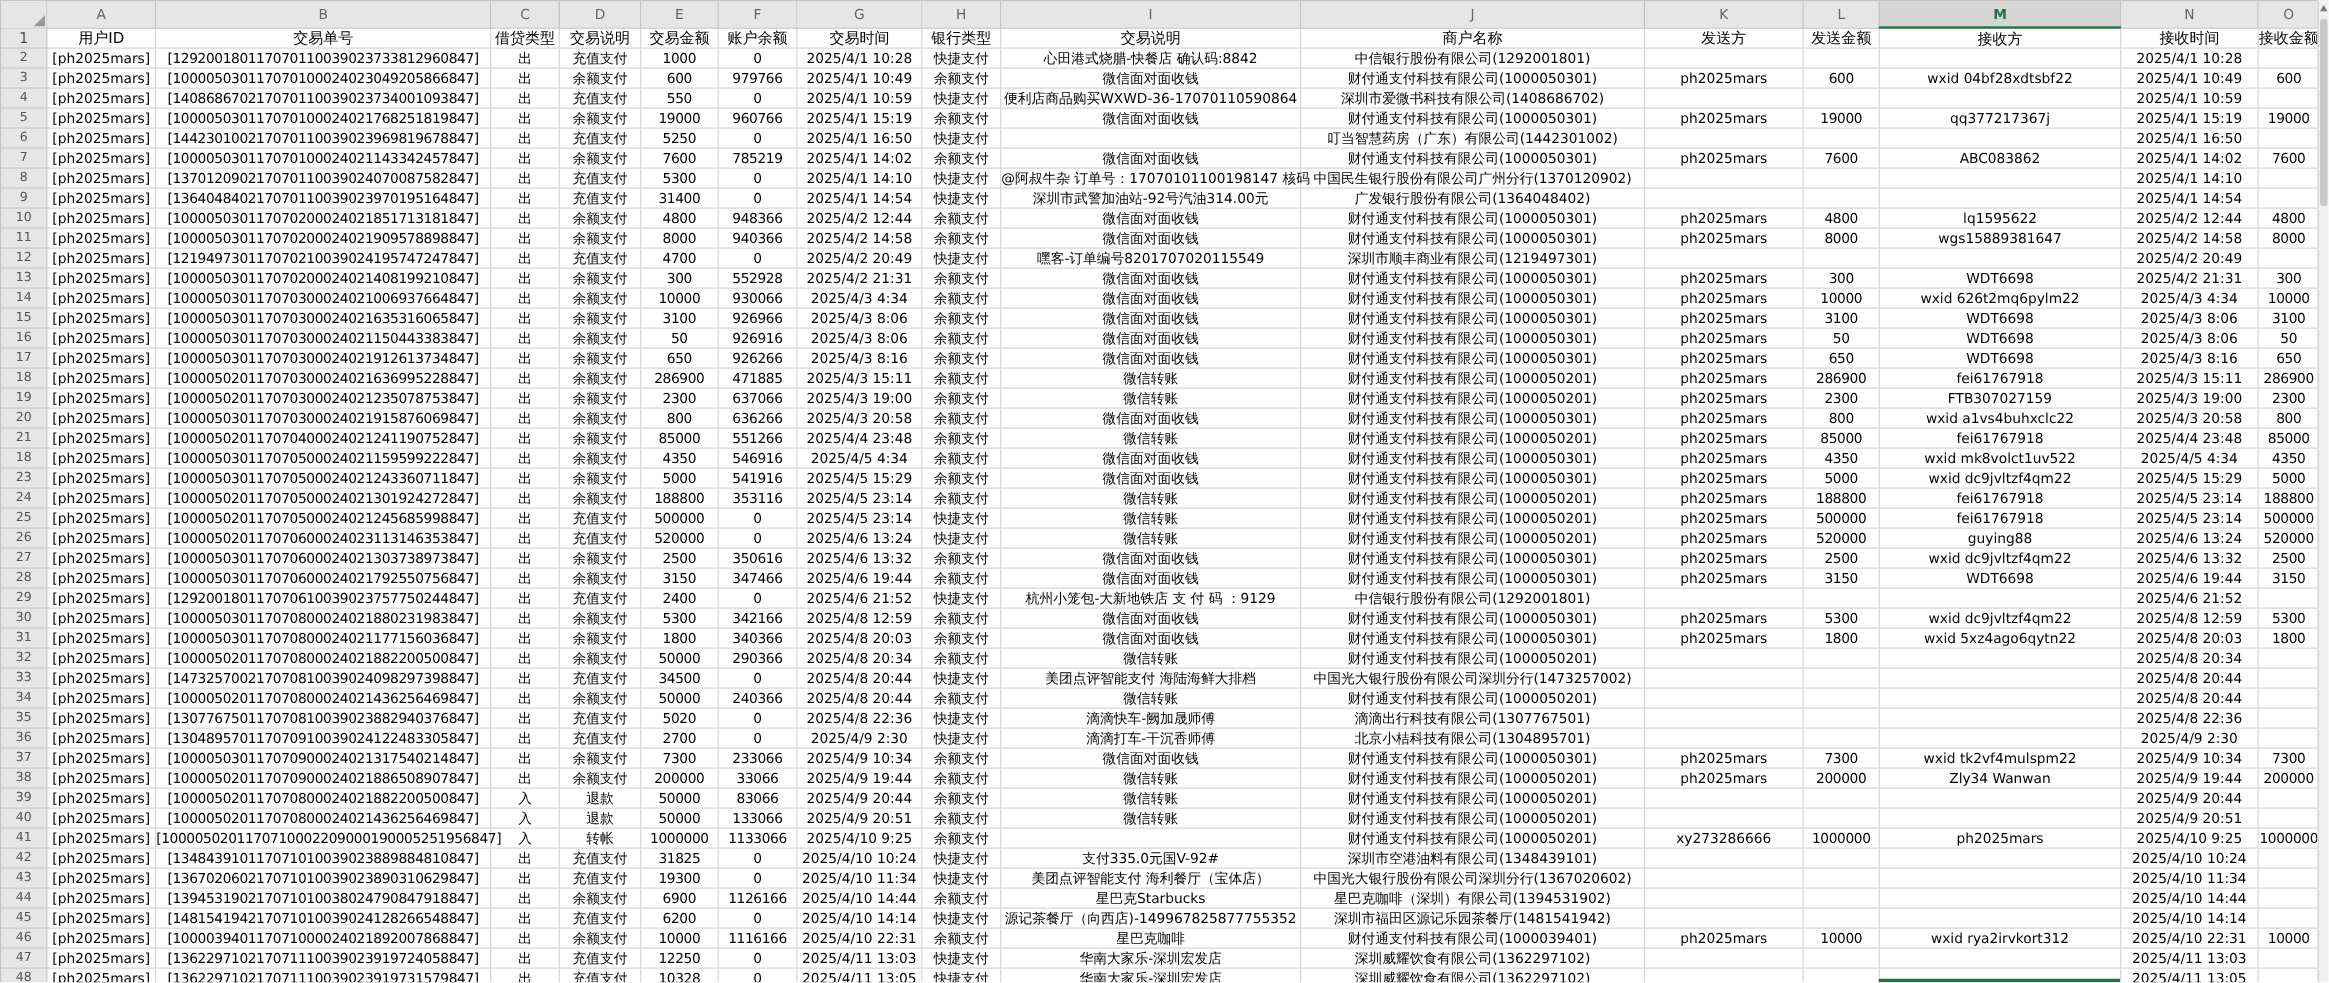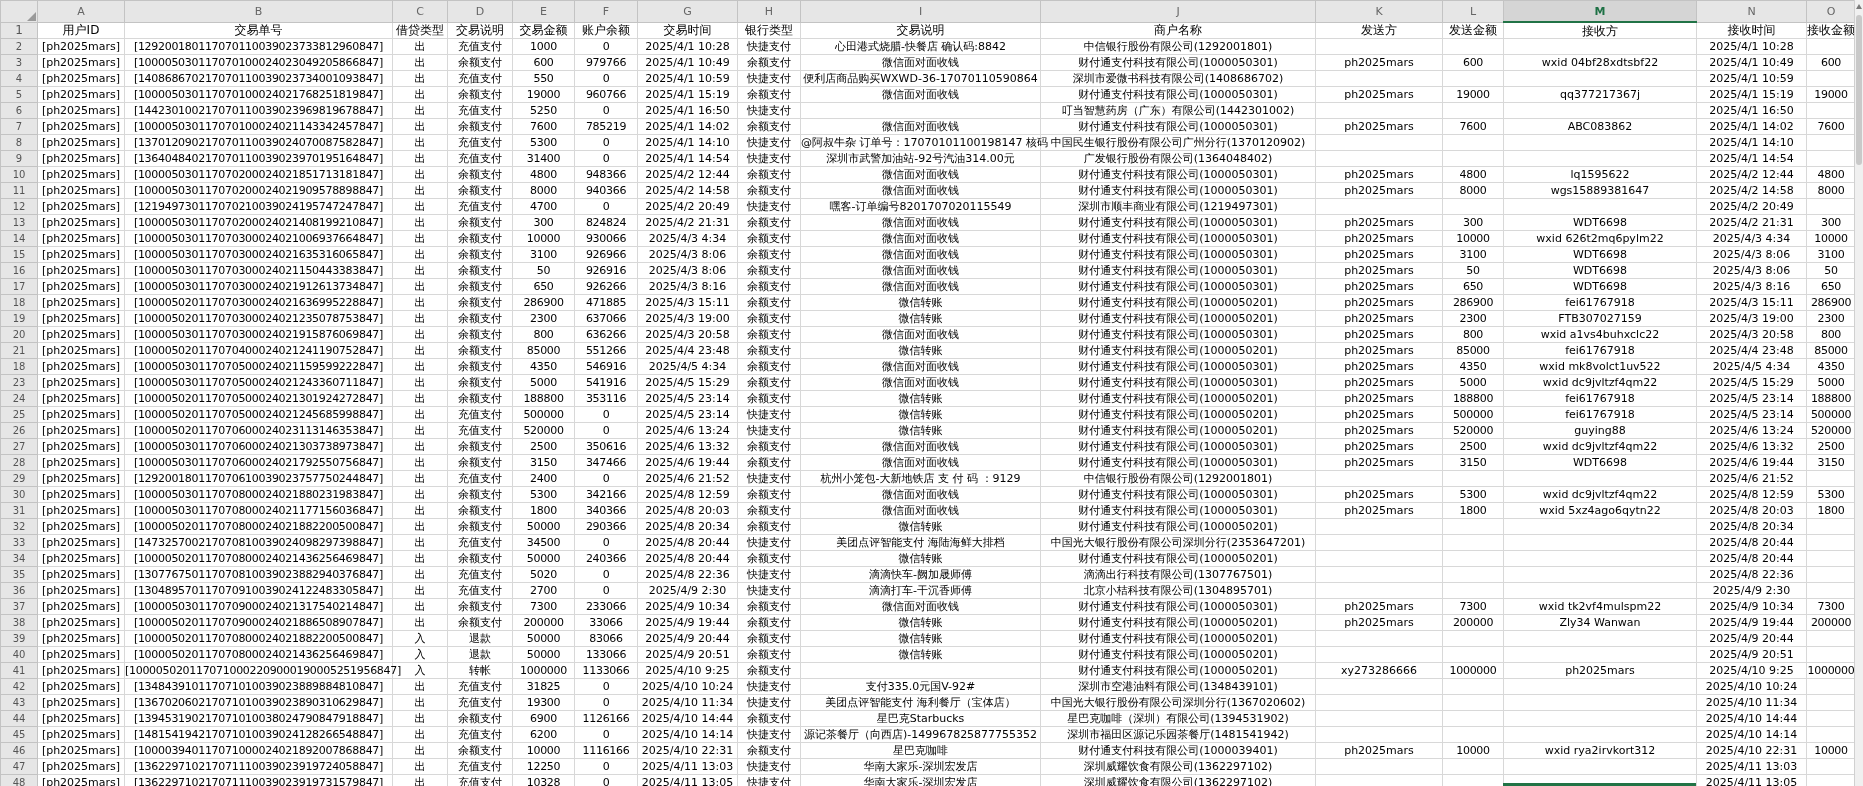--- a/index.html
+++ b/index.html
@@ -283,21 +283,21 @@
           <td>2025/4/2 20:49</td>
           <td class="num"></td>
         </tr>
         <tr>
           <td class="rownum">13</td>
           <td>[ph2025mars]</td>
           <td class="num">[100005030117070200024021408199210847]</td>
           <td>出</td>
           <td>余额支付</td>
           <td class="num">300</td>
-          <td class="num">824824</td>
+          <td class="num">552928</td>
           <td>2025/4/2 21:31</td>
           <td>余额支付</td>
           <td>微信面对面收钱</td>
           <td>财付通支付科技有限公司(1000050301)</td>
           <td>ph2025mars</td>
           <td class="num">300</td>
           <td>WDT6698</td>
           <td>2025/4/2 21:31</td>
           <td class="num">300</td>
         </tr>
@@ -647,21 +647,21 @@
           <td class="rownum">33</td>
           <td>[ph2025mars]</td>
           <td class="num">[147325700217070810039024098297398847]</td>
           <td>出</td>
           <td>充值支付</td>
           <td class="num">34500</td>
           <td class="num">0</td>
           <td>2025/4/8 20:44</td>
           <td>快捷支付</td>
           <td>美团点评智能支付 海陆海鲜大排档</td>
-          <td>中国光大银行股份有限公司深圳分行(2353647201)</td>
+          <td>中国光大银行股份有限公司深圳分行(1473257002)</td>
           <td></td>
           <td class="num"></td>
           <td></td>
           <td>2025/4/8 20:44</td>
           <td class="num"></td>
         </tr>
         <tr>
           <td class="rownum">34</td>
           <td>[ph2025mars]</td>
           <td class="num">[100005020117070800024021436256469847]</td>

